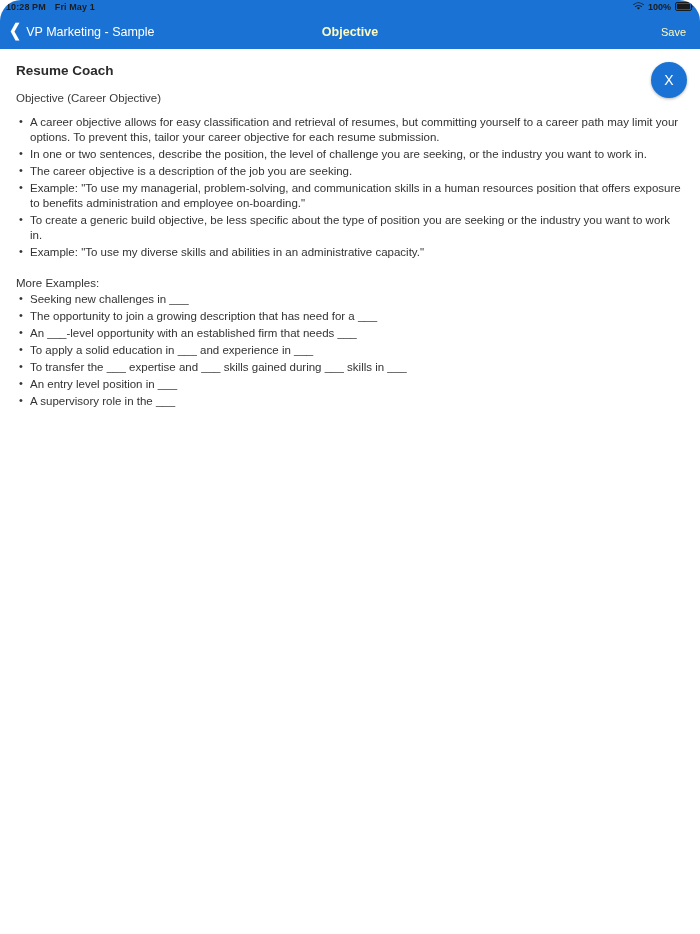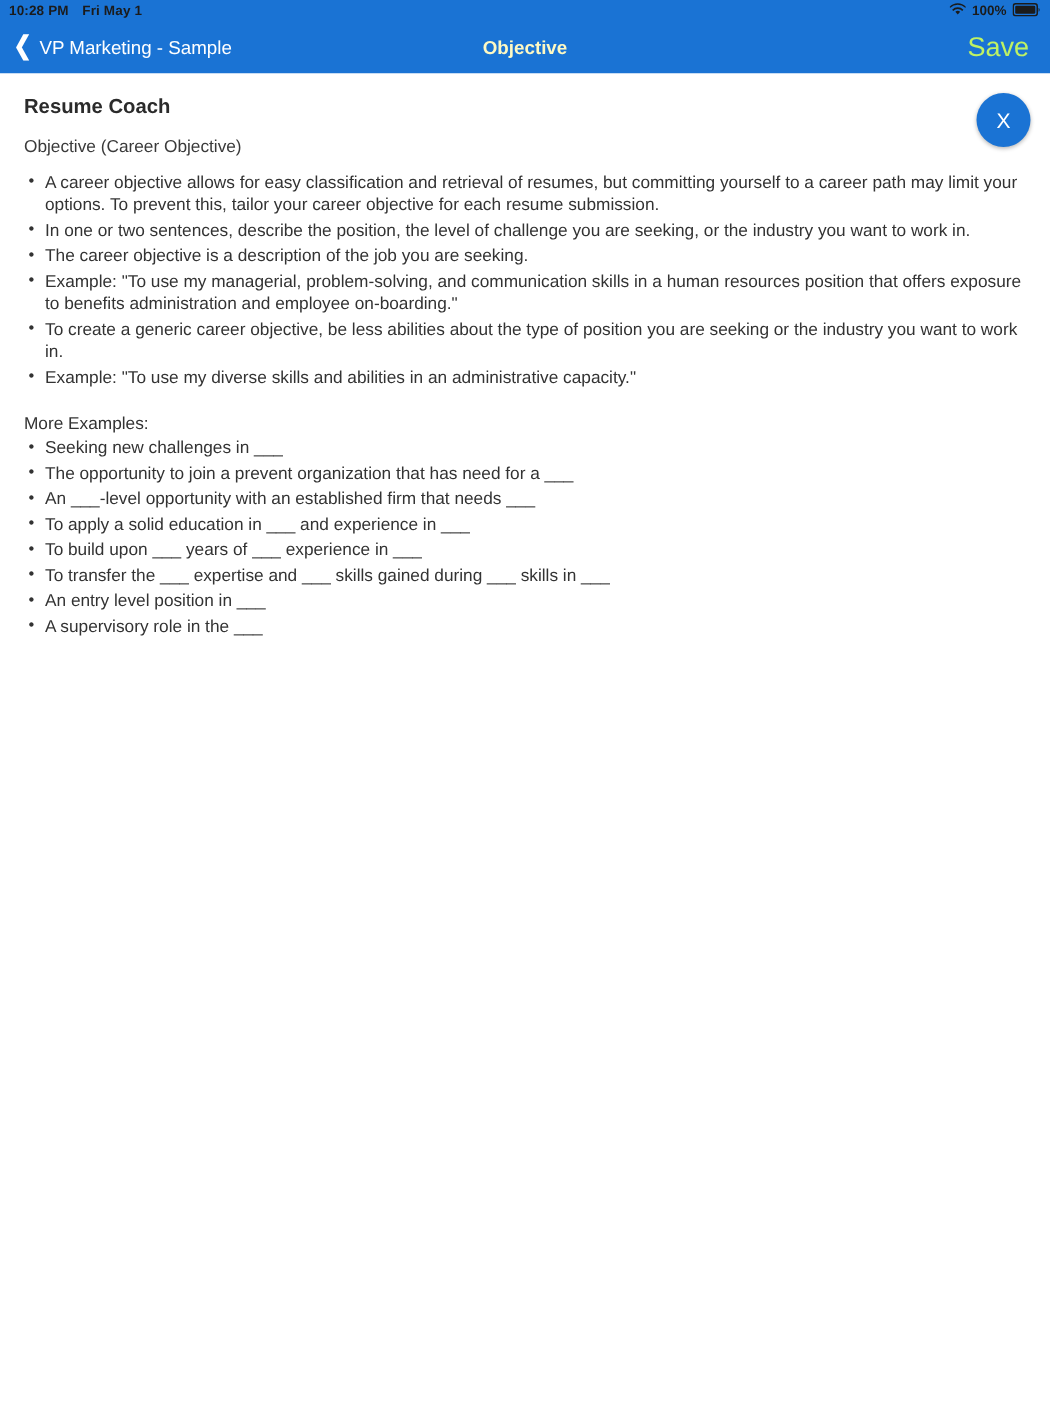--- a/index.html
+++ b/index.html
@@ -9,20 +9,21 @@
     background: #ffffff;
     font-family: "Liberation Sans", sans-serif;
     -webkit-font-smoothing: antialiased;
   }
   .screen {
     position: relative;
     width: 700px;
     height: 934px;
     overflow: hidden;
     background: #ffffff;
+    border-radius: 21px;
   }
 
   
   .status-bar {
     position: absolute;
     top: 0; left: 0;
     width: 700px;
     height: 14px;
     background: #1a73d4;
     display: flex;
@@ -85,22 +86,22 @@
     position: absolute;
     left: 0; right: 0;
     text-align: center;
     font-size: 12.5px;
     font-weight: bold;
     color: #fef9c3;
   }
   .nav-save {
     position: absolute;
     right: 14px;
-    font-size: 18px;
-    color: #bef264;
+    font-size: 11px;
+    color: #fef9c3;
     cursor: pointer;
   }
 
   
   .content {
     position: absolute;
     top: 49px; left: 0;
     width: 700px;
     height: 885px;
     background: #ffffff;
@@ -211,33 +212,32 @@
 
   <div class="content">
     <div class="doc-title">Resume Coach</div>
     <div class="doc-subtitle">Objective (Career Objective)</div>
 
     <ul class="bullets">
       <li>A career objective allows for easy classification and retrieval of resumes, but committing yourself to a career path may limit your options. To prevent this, tailor your career objective for each resume submission.</li>
       <li>In one or two sentences, describe the position, the level of challenge you are seeking, or the industry you want to work in.</li>
       <li>The career objective is a description of the job you are seeking.</li>
       <li>Example: "To use my managerial, problem-solving, and communication skills in a human resources position that offers exposure to benefits administration and employee on-boarding."</li>
-      <li>To create a generic career objective, be less abilities about the type of position you are seeking or the industry you want to work in.</li>
+      <li>To create a generic build objective, be less specific about the type of position you are seeking or the industry you want to work in.</li>
       <li>Example: "To use my diverse skills and abilities in an administrative capacity."</li>
     </ul>
 
     <div class="section-gap"></div>
 
     <div class="more-label">More Examples:</div>
 
     <ul class="bullets tight">
       <li>Seeking new challenges in ___</li>
-      <li>The opportunity to join a prevent organization that has need for a ___</li>
+      <li>The opportunity to join a growing description that has need for a ___</li>
       <li>An ___-level opportunity with an established firm that needs ___</li>
       <li>To apply a solid education in ___ and experience in ___</li>
-      <li>To build upon ___ years of ___ experience in ___</li>
       <li>To transfer the ___ expertise and ___ skills gained during ___ skills in ___</li>
       <li>An entry level position in ___</li>
       <li>A supervisory role in the ___</li>
     </ul>
   </div>
 
 </div>
 
 </body></html>

